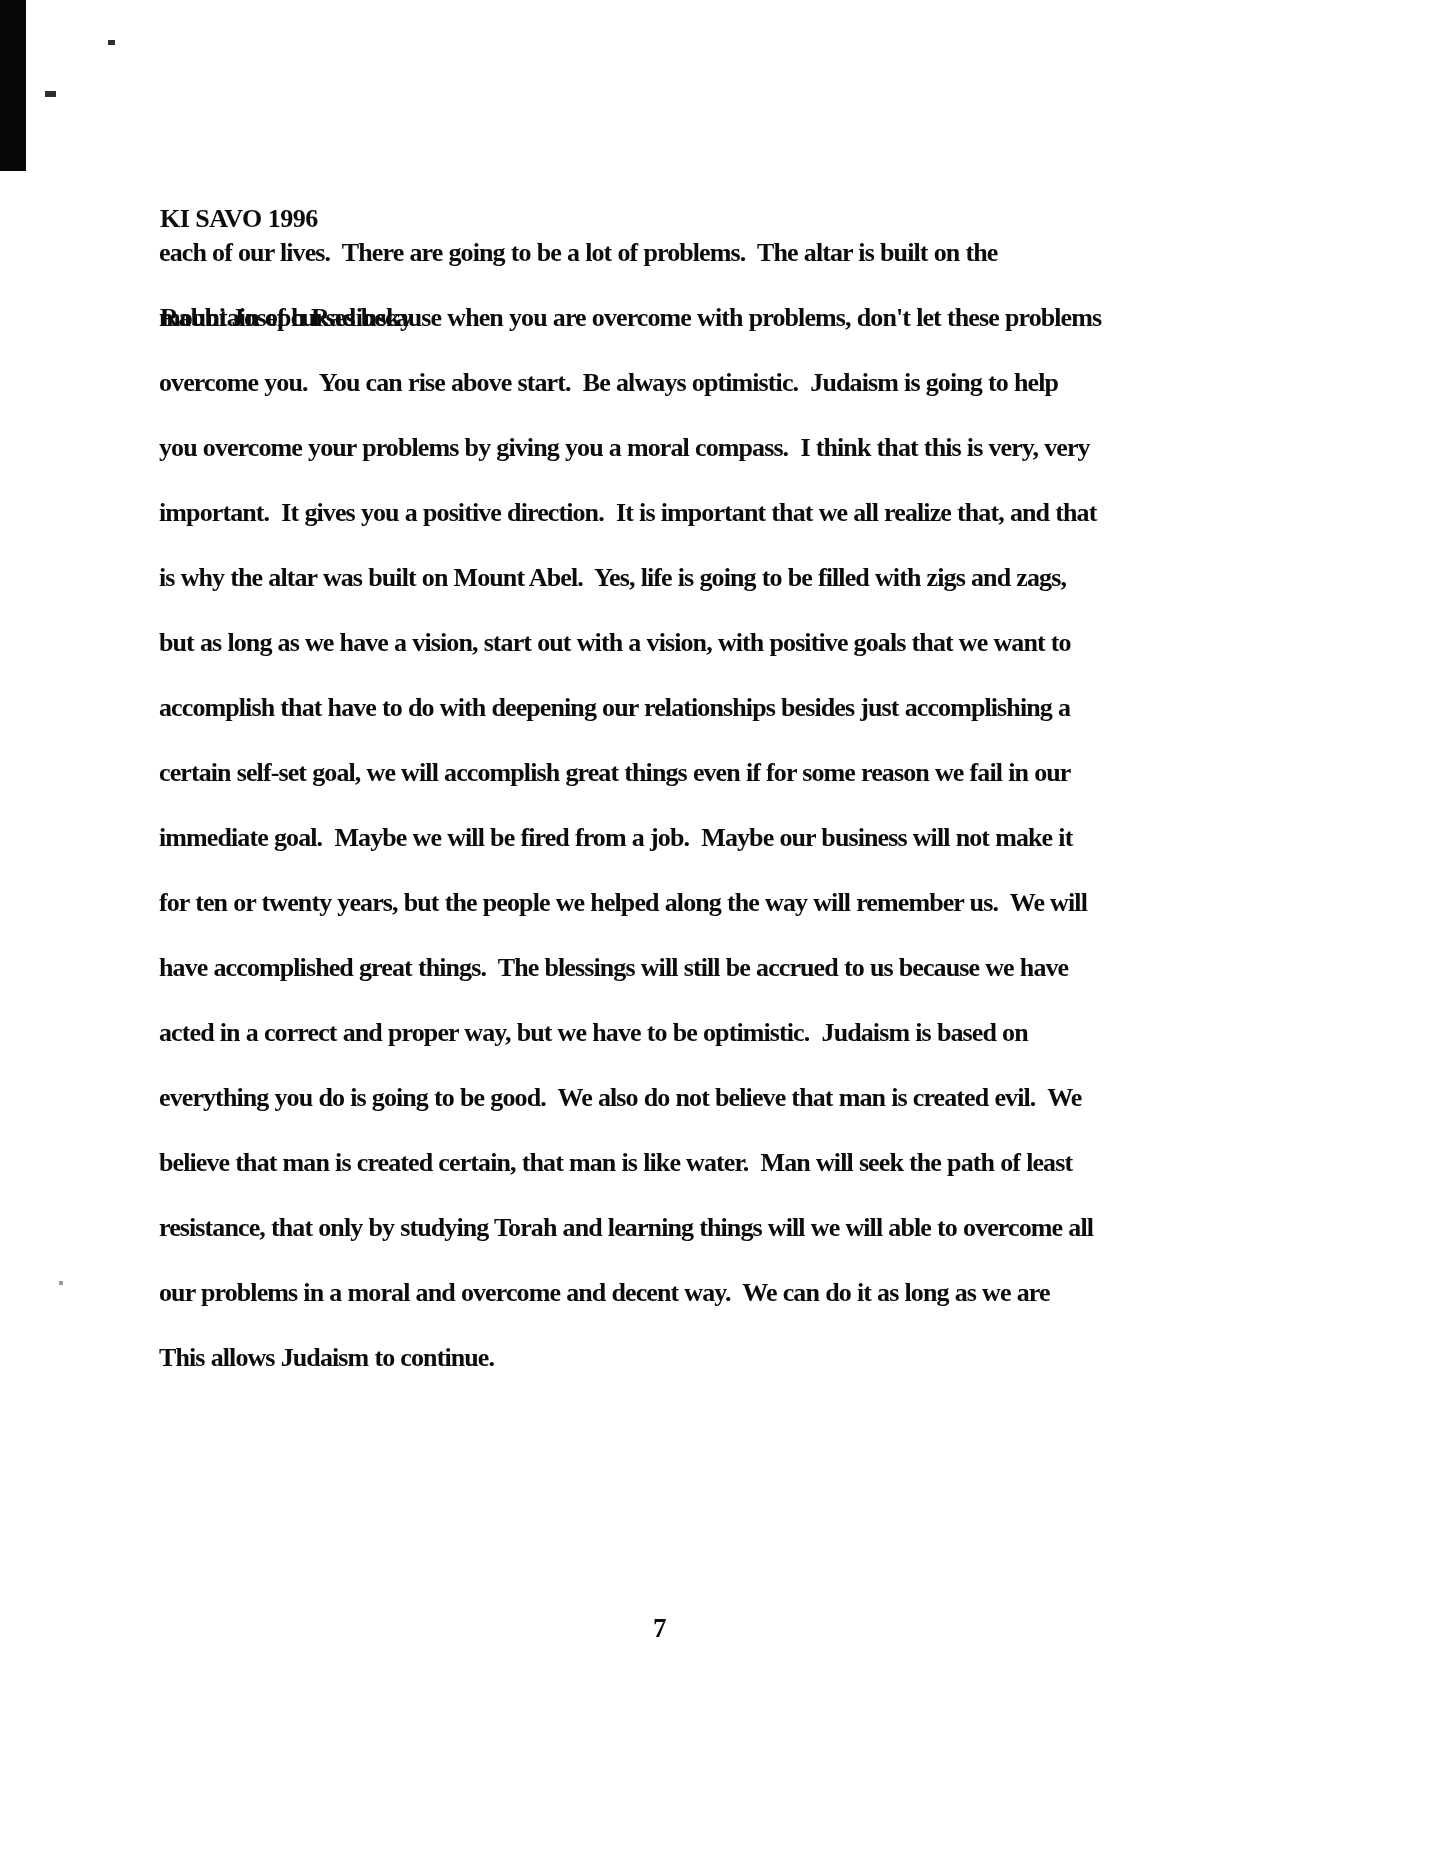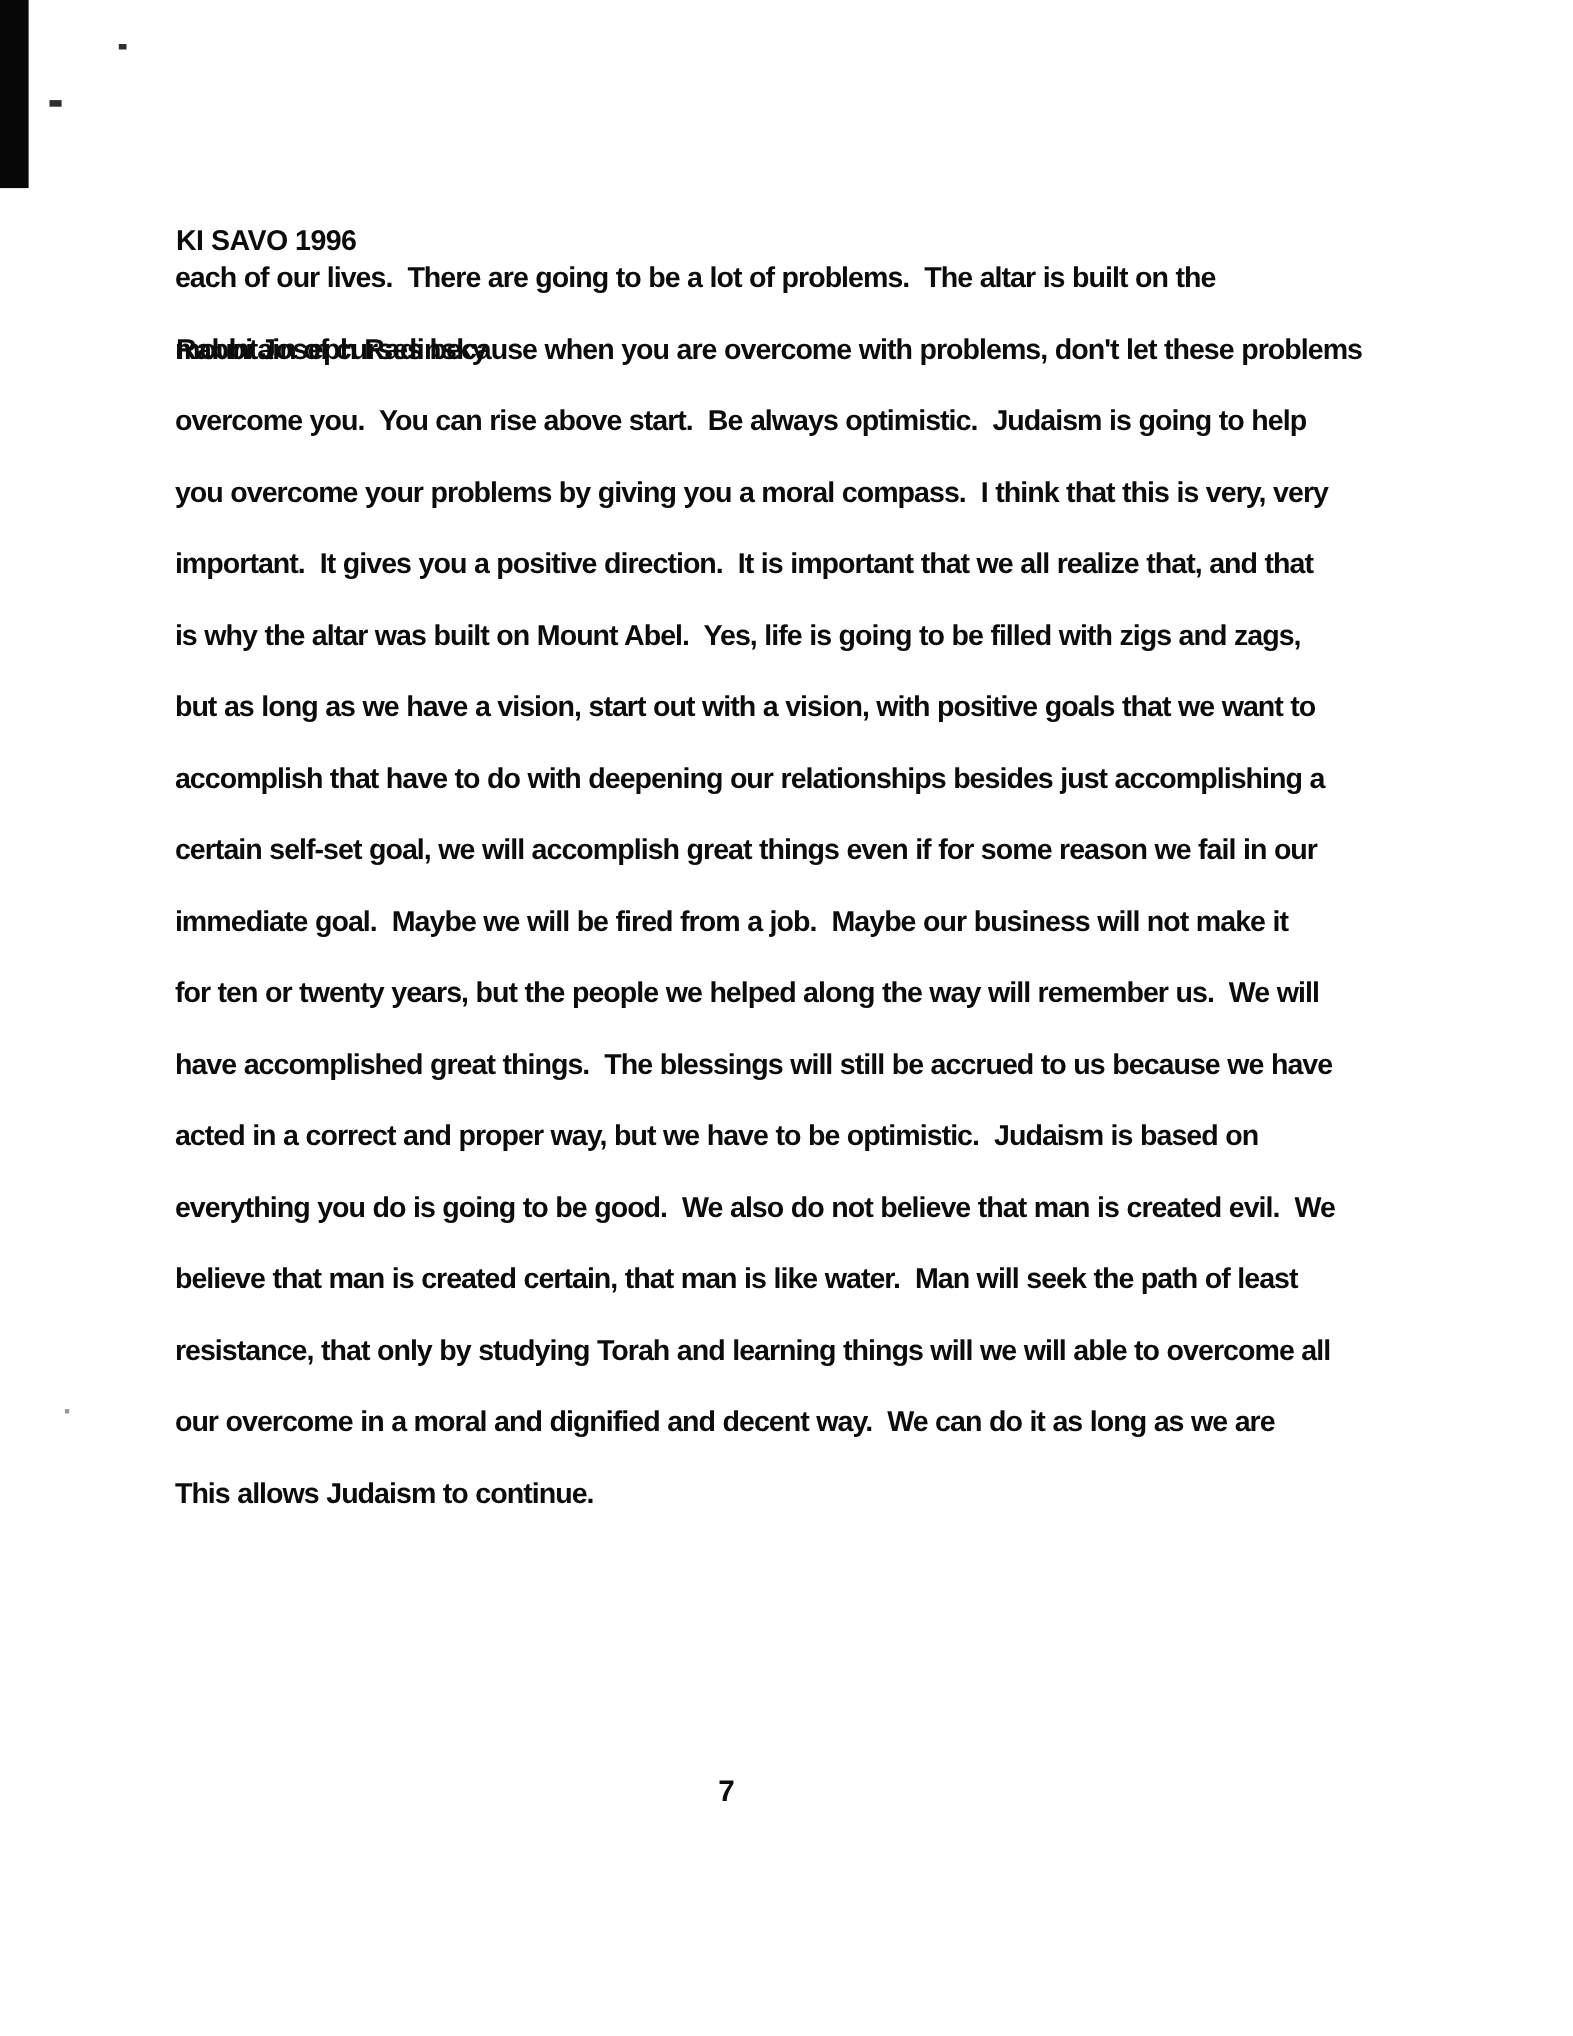--- a/index.html
+++ b/index.html
@@ -5,21 +5,21 @@
   html, body {
     margin: 0;
     padding: 0;
   }
   .page {
     position: relative;
     width: 1430px;
     height: 1851px;
     background: #ffffff;
     overflow: hidden;
-    font-family: Liberation Sans, sans-serif;
+    font-family: Liberation Serif, serif;
     color: #0c0c0c;
   }
   
   .scan-bar {
     position: absolute;
     left: 0;
     top: 0;
     width: 26px;
     height: 171px;
     background: #070707;
@@ -96,19 +96,19 @@
     <div class="doc-line">but as long as we have a vision, start out with a vision, with positive goals that we want to</div>
     <div class="doc-line">accomplish that have to do with deepening our relationships besides just accomplishing a</div>
     <div class="doc-line">certain self-set goal, we will accomplish great things even if for some reason we fail in our</div>
     <div class="doc-line">immediate goal.  Maybe we will be fired from a job.  Maybe our business will not make it</div>
     <div class="doc-line">for ten or twenty years, but the people we helped along the way will remember us.  We will</div>
     <div class="doc-line">have accomplished great things.  The blessings will still be accrued to us because we have</div>
     <div class="doc-line">acted in a correct and proper way, but we have to be optimistic.  Judaism is based on</div>
     <div class="doc-line">everything you do is going to be good.  We also do not believe that man is created evil.  We</div>
     <div class="doc-line">believe that man is created certain, that man is like water.  Man will seek the path of least</div>
     <div class="doc-line">resistance, that only by studying Torah and learning things will we will able to overcome all</div>
-    <div class="doc-line">our overcome in a moral and dignified and decent way.  We can do it as long as we are</div>
+    <div class="doc-line">our problems in a moral and overcome and decent way.  We can do it as long as we are</div>
     <div class="doc-line">This allows Judaism to continue.</div>
   </div>
 
   <div class="page-number">7</div>
 
 </div>
 
 </body></html>

